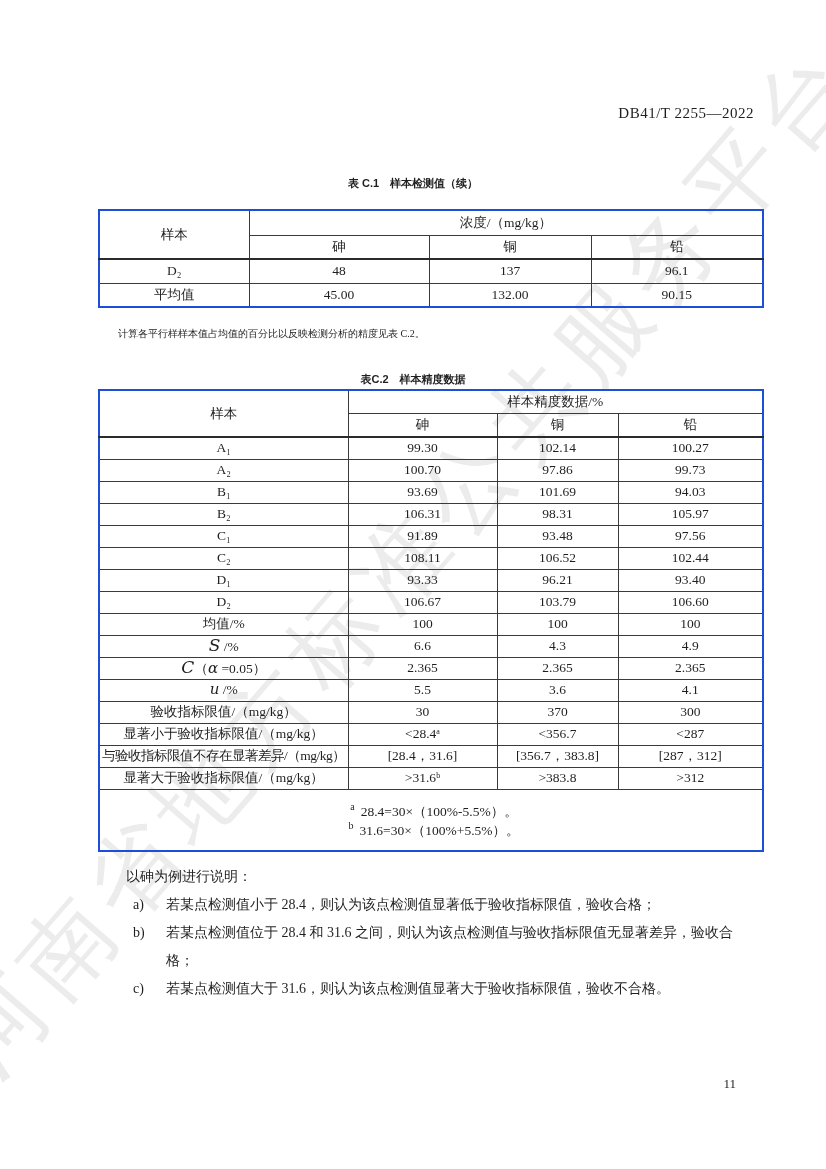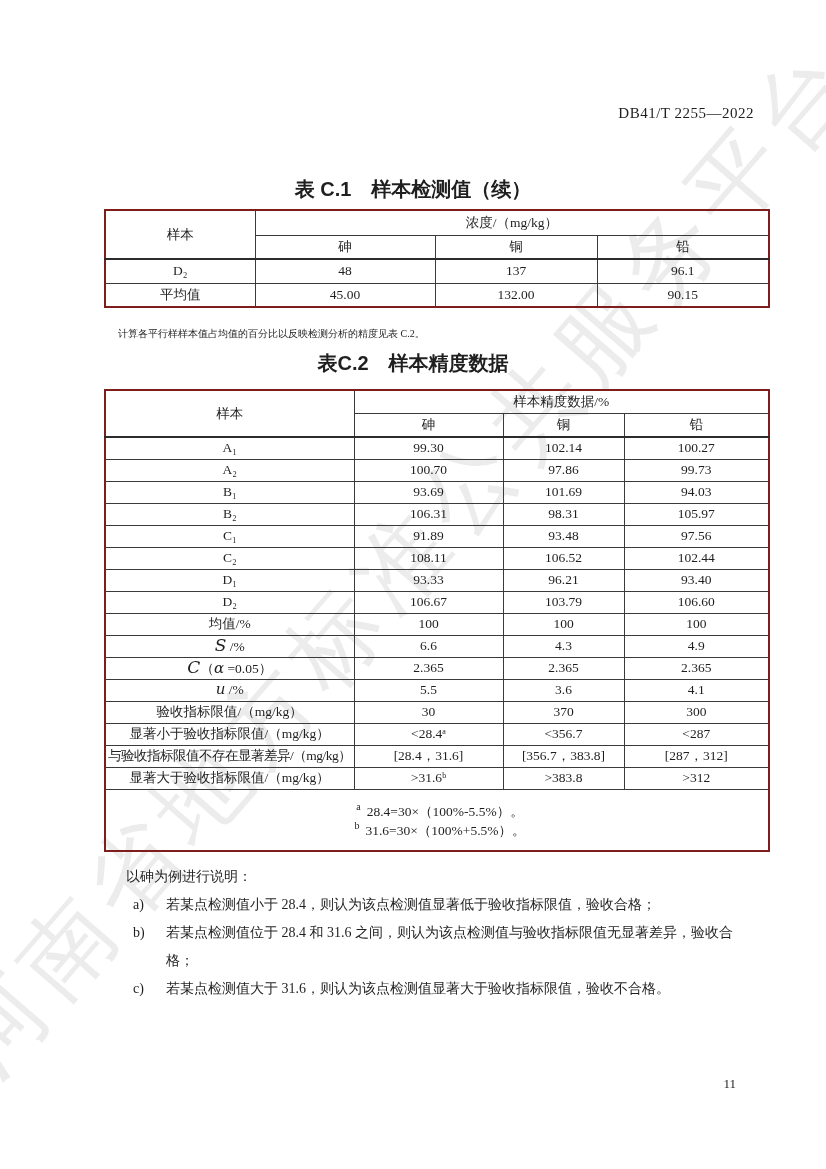--- a/index.html
+++ b/index.html
@@ -21,32 +21,32 @@
     pointer-events:none;user-select:none;z-index:0;
   }
   .content{position:relative;z-index:1;}
   .std-code{
     position:absolute;top:105px;right:72px;
     font-size:15px;letter-spacing:0.5px;
   }
   .tbl-title{
     position:absolute;left:0;right:0;text-align:center;
     font-family:"Liberation Sans","DejaVu Sans",sans-serif;
-    font-weight:bold;font-size:20px;
+    font-weight:bold;font-size:11px;
   }
   #title-c1{top:176px;}
-  #title-c2{top:350px;}
+  #title-c2{top:372px;}
   .para{
     position:absolute;left:98px;top:325px;width:664px;
     font-size:10px;line-height:18px;text-indent:2em;
   }
   table.tbl{
-    position:absolute;left:104px;
+    position:absolute;left:98px;
     border-collapse:collapse;table-layout:fixed;
-    border:2px solid #7f1d1d;
+    border:2px solid #1d4ed8;
   }
   #t1{top:209px;width:664px;}
   #t2{top:389px;width:664px;}
   .tbl th,.tbl td{
     border:1px solid #3a3a3a;
     font-weight:normal;text-align:center;vertical-align:middle;
     font-size:13.5px;line-height:1.15;padding:0;
     background:transparent;
   }
   .hdr-b{border-bottom:2px solid #2b2b2b !important;}

